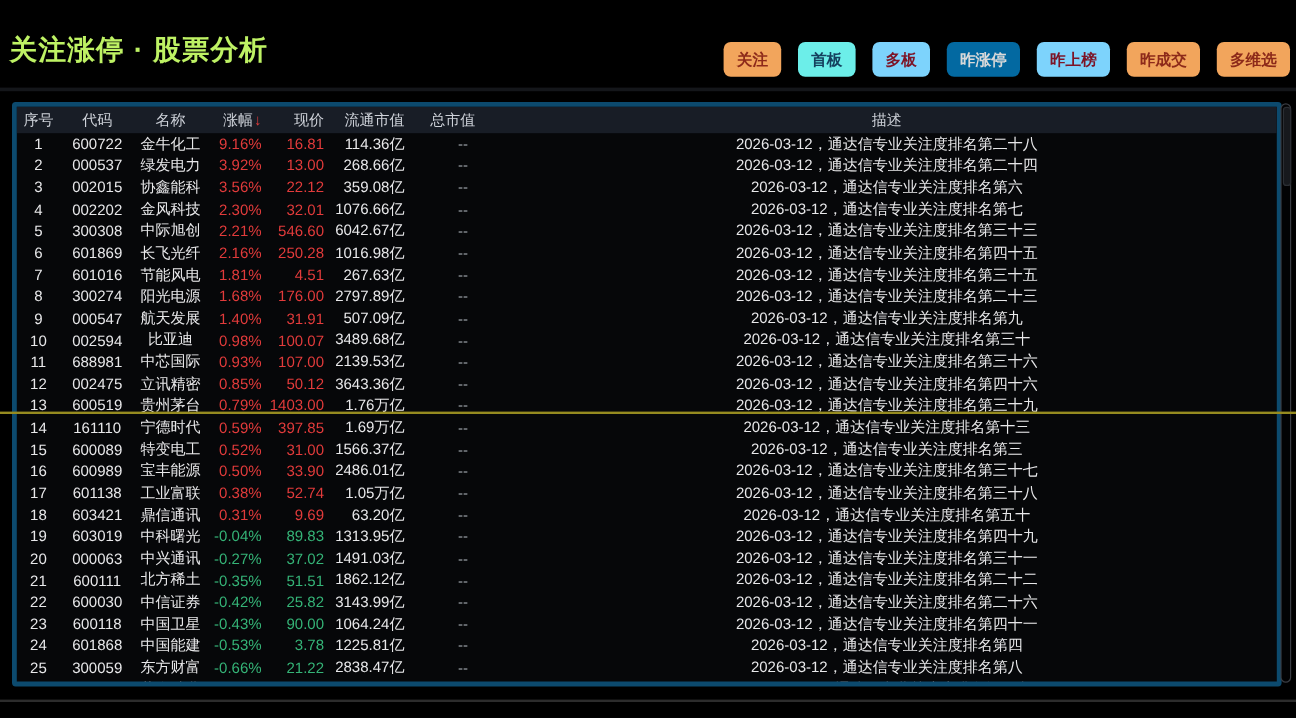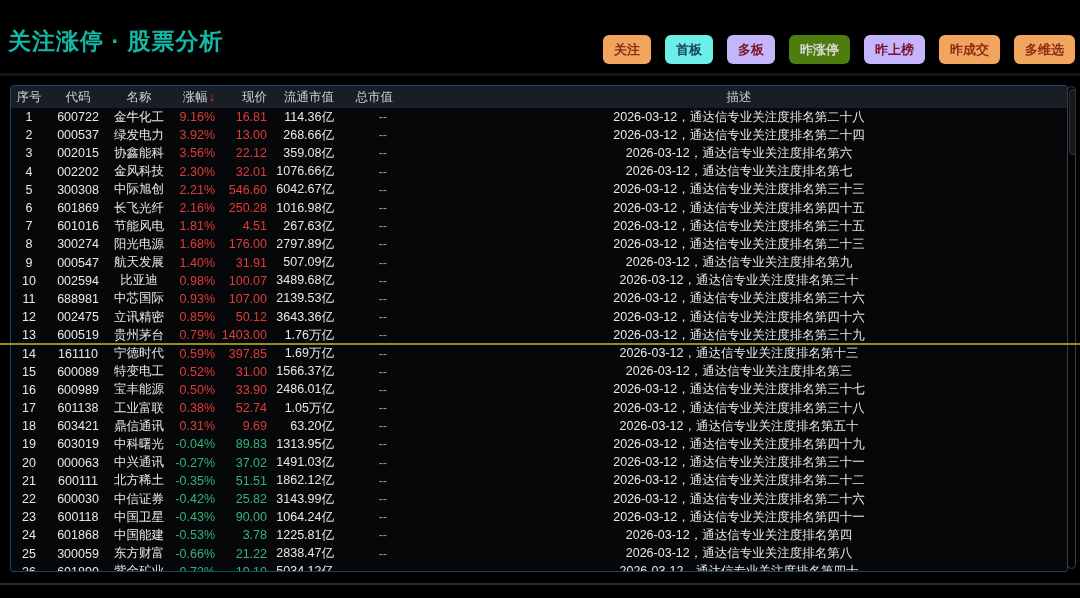--- a/index.html
+++ b/index.html
@@ -4,39 +4,39 @@
 <style>
   html,body{margin:0;padding:0}
   body{
     width:1080px;height:598px;position:relative;overflow:hidden;
     background:#000;color:#e8e8ea;
     font-family:"Liberation Sans","DejaVu Sans",sans-serif;
   }
   
   .page-title{
     position:absolute;left:8px;top:26px;
-    font-size:23px;font-weight:bold;color:#14b8a6;letter-spacing:1px;
+    font-size:23px;font-weight:bold;color:#bef264;letter-spacing:1px;
     white-space:nowrap;
   }
   .toolbar{position:absolute;top:35px;right:5px;display:flex;gap:14px}
   .btn{
     height:29px;padding:0 11px;border:none;border-radius:6px;
     font-size:13px;font-weight:700;cursor:pointer;font-family:inherit;
     white-space:nowrap;
   }
   .btn-orange{background:#f2a55c;color:#8d2a1a}
   .btn-cyan{background:#6ceee9;color:#15405e}
-  .btn-red{background:#c4b5fd;color:#7d1426}
-  .btn-dark{background:#4d7c0f;color:#d9d9d9}
+  .btn-red{background:#7dd3fc;color:#7d1426}
+  .btn-dark{background:#0369a1;color:#d9d9d9}
   .title-divider{position:absolute;top:73px;left:0;width:1080px;height:3px;background:#14161a}
 
   
   .table-wrap{
     position:absolute;left:10px;top:85px;width:1058px;height:487px;
-    background:#060709;border:1px solid #0c4a6e;border-radius:3px;
+    background:#060709;border:4px solid #0c4a6e;border-radius:3px;
     overflow:hidden;box-sizing:border-box;
   }
   .thead,.row{
     display:grid;
     grid-template-columns:36px 62px 60px 46px 52px 67px 59px 1fr;
     align-items:center;font-size:12.5px;white-space:nowrap;
   }
   .thead{height:22px;background:#181d26;color:#ced2d9}
   .row{height:18.2px;color:#e8e8ea}
   .c-center{text-align:center}

